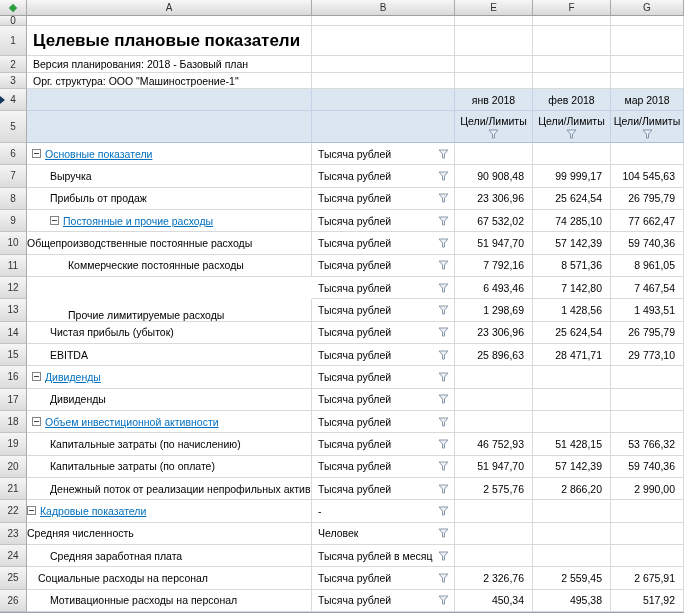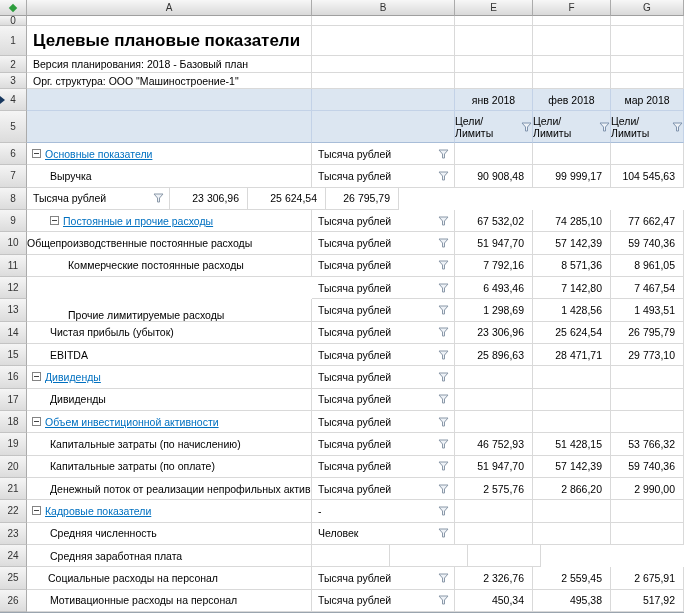--- a/index.html
+++ b/index.html
@@ -23,24 +23,24 @@
                    border-right: 1px solid #ababab; border-bottom: 1px solid #9f9f9f;
                    justify-content: center; font-size: 10px; color: #333; }
   .corner-diamond { width: 6px; height: 6px; background: #2e9e3e; transform: rotate(45deg); }
 
   .r0 { height: 10px; }
   .r1 { height: 30px; }
   .r1 .cA { font-size: 17px; font-weight: bold; padding-left: 6px; white-space: nowrap; }
   .r2 { height: 17px; } .r3 { height: 16px; }
   .r2 .cA, .r3 .cA { padding-left: 6px; white-space: nowrap; }
   .r4 { height: 22px; } .r5 { height: 32px; }
-  .band { background: #dce6f1; border-right: 1px solid #c3d2e7; border-bottom: 1px solid #c3d2e7; }
+  .band { background: #dce6f1; border-right: 1px solid #c3d2e7; border-bottom: 1px solid #c3d2e7; text-align: right; }
   .r5 .band { border-bottom: 1px solid #a8bdd8; }
   .mcell { justify-content: center; }
-  .measure { flex-direction: row; justify-content: center; gap: 2px; }
+  .measure { flex-direction: column; justify-content: center; gap: 2px; }
   .row-marker { position: absolute; left: 0; top: 50%; transform: translateY(-50%);
                 width: 0; height: 0; border-top: 4px solid transparent;
                 border-bottom: 4px solid transparent; border-left: 5px solid #17375e; }
 
   .databody { flex: 1 1 auto; display: flex; flex-direction: column; }
   .drow { flex: 1 1 0; display: flex; min-height: 0; }
   .labelcell { white-space: nowrap; gap: 4px; }
   .collapse { width: 9px; height: 9px; flex: 0 0 9px; border: 1px solid #848484;
               background: #fff; position: relative; }
   .collapse::after { content: ""; position: absolute; left: 1px; right: 1px; top: 3px;
@@ -177,20 +177,24 @@
               <path d="M1 1h9L6.5 5v4h-2V5L1 1z" fill="#eef2f7" stroke="#8a98a8" stroke-width="1"></path>
             </svg>
           </span>
     </div>
     <div class="cell cE num">90 908,48</div>
     <div class="cell cF num">99 999,17</div>
     <div class="cell cG num">104 545,63</div>
   </div>
       <div class="row drow">
     <div class="cell rh">8</div>
+    <div class="cell cA labelcell" style="padding-left: 23px;">
+
+      <span class="label">Прибыль от продаж</span>
+    </div>
     <div class="cell cB unitcell">
       <span class="unit">Тысяча рублей</span>
       <span class="filter">
             <svg width="11" height="10" viewBox="0 0 11 10">
               <path d="M1 1h9L6.5 5v4h-2V5L1 1z" fill="#eef2f7" stroke="#8a98a8" stroke-width="1"></path>
             </svg>
           </span>
     </div>
     <div class="cell cE num">23 306,96</div>
     <div class="cell cF num">25 624,54</div>
@@ -425,39 +429,39 @@
               <path d="M1 1h9L6.5 5v4h-2V5L1 1z" fill="#eef2f7" stroke="#8a98a8" stroke-width="1"></path>
             </svg>
           </span>
     </div>
     <div class="cell cE num">2 575,76</div>
     <div class="cell cF num">2 866,20</div>
     <div class="cell cG num">2 990,00</div>
   </div>
       <div class="row drow group">
     <div class="cell rh">22</div>
-    <div class="cell cA labelcell" style="padding-left: 5px;">
+    <div class="cell cA labelcell" style="">
       <span class="collapse"></span>
       <span class="label">Кадровые показатели</span>
     </div>
     <div class="cell cB unitcell">
       <span class="unit">-</span>
       <span class="filter">
             <svg width="11" height="10" viewBox="0 0 11 10">
               <path d="M1 1h9L6.5 5v4h-2V5L1 1z" fill="#eef2f7" stroke="#8a98a8" stroke-width="1"></path>
             </svg>
           </span>
     </div>
     <div class="cell cE num"></div>
     <div class="cell cF num"></div>
     <div class="cell cG num"></div>
   </div>
       <div class="row drow">
     <div class="cell rh">23</div>
-    <div class="cell cA labelcell" style="padding-left: 23px;">
+    <div class="cell cA labelcell" style="">
 
       <span class="label">Средняя численность</span>
     </div>
     <div class="cell cB unitcell">
       <span class="unit">Человек</span>
       <span class="filter">
             <svg width="11" height="10" viewBox="0 0 11 10">
               <path d="M1 1h9L6.5 5v4h-2V5L1 1z" fill="#eef2f7" stroke="#8a98a8" stroke-width="1"></path>
             </svg>
           </span>
@@ -465,27 +469,35 @@
     <div class="cell cE num"></div>
     <div class="cell cF num"></div>
     <div class="cell cG num"></div>
   </div>
       <div class="row drow">
     <div class="cell rh">24</div>
     <div class="cell cA labelcell" style="padding-left: 23px;">
 
       <span class="label">Средняя заработная плата</span>
     </div>
+    <div class="cell cB unitcell">
+      <span class="unit">Тысяча рублей в месяц</span>
+      <span class="filter">
+            <svg width="11" height="10" viewBox="0 0 11 10">
+              <path d="M1 1h9L6.5 5v4h-2V5L1 1z" fill="#eef2f7" stroke="#8a98a8" stroke-width="1"></path>
+            </svg>
+          </span>
+    </div>
     <div class="cell cE num"></div>
     <div class="cell cF num"></div>
     <div class="cell cG num"></div>
   </div>
       <div class="row drow">
     <div class="cell rh">25</div>
-    <div class="cell cA labelcell" style="padding-left: 21px;">
+    <div class="cell cA labelcell" style="padding-left: 11px;">
 
       <span class="label">Социальные расходы на персонал</span>
     </div>
     <div class="cell cB unitcell">
       <span class="unit">Тысяча рублей</span>
       <span class="filter">
             <svg width="11" height="10" viewBox="0 0 11 10">
               <path d="M1 1h9L6.5 5v4h-2V5L1 1z" fill="#eef2f7" stroke="#8a98a8" stroke-width="1"></path>
             </svg>
           </span>

